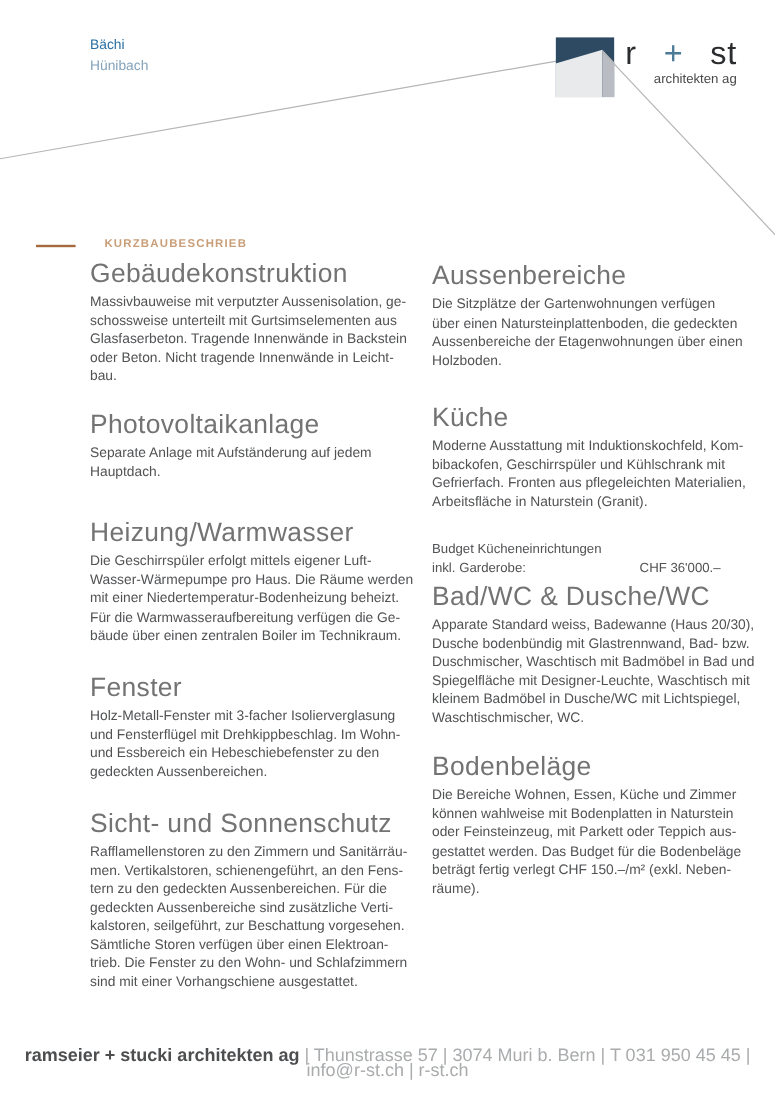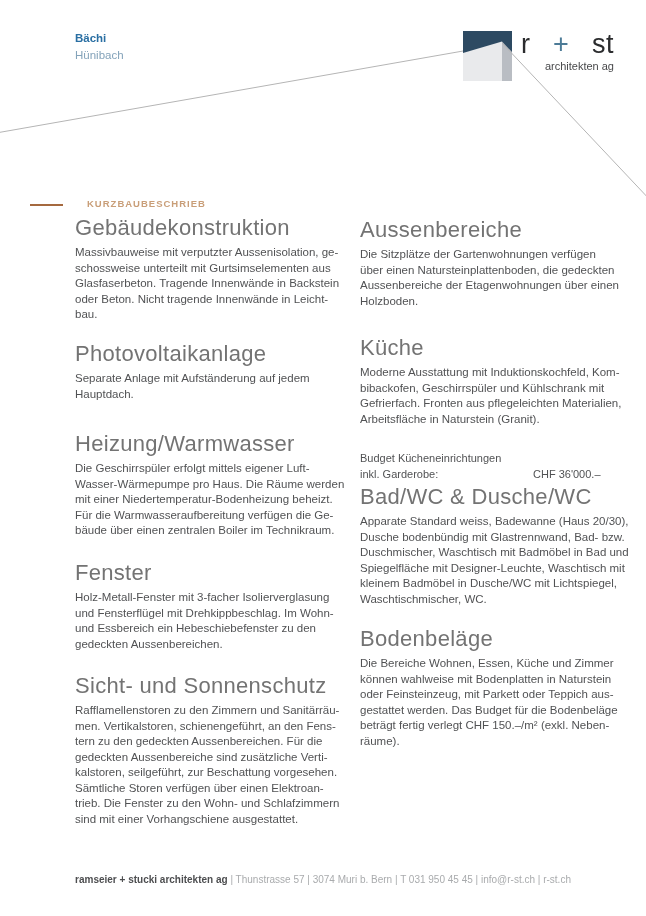--- a/index.html
+++ b/index.html
@@ -3,21 +3,21 @@
 <meta charset="utf-8">
 <style>
   * { margin:0; padding:0; box-sizing:border-box; }
   html,body { background:#ffffff; }
   .page {
     position:relative; width:646px; height:916px; background:#ffffff;
     font-family:"Liberation Sans", sans-serif; overflow:hidden; margin:0 auto;
   }
   
   .project-block { position:absolute; left:75px; top:30px; }
-  .project-name { font-size:11.5px; font-weight:bold; color:#2a6fa3; line-height:17px; }
+  .project-name { font-size:11.5px; font-weight:normal; color:#2a6fa3; line-height:17px; }
   .project-location { font-size:11.5px; color:#84a3ba; line-height:17px; }
 
   
   .logo-mark { position:absolute; left:463px; top:31px; width:49px; height:50px; z-index:2; }
   .logo-wordmark {
     position:absolute; left:521px; top:28px; width:93px; display:flex;
     justify-content:space-between; font-size:27px; line-height:32px;
     color:#2b2c2e; letter-spacing:0.5px; z-index:2;
   }
   .logo-wordmark .plus { color:#4c7b97; }
@@ -47,21 +47,21 @@
   }
   .budget { position:relative; margin-top:24px; font-size:11px; line-height:15.5px; color:#515254; }
   .budget-amount { position:absolute; left:173px; bottom:0;text-align:center; }
 
   .col-left  { left:75px; }
   .col-right { left:360px; }
 
   
   .footer {
     position:absolute; left:0; right:0; top:873px; text-align:center;
-    font-size:10px; color:#a9abad; line-height:13px;
+    font-size:15px; color:#a9abad; line-height:13px;
   }
   .footer .company { font-weight:bold; color:#4d4e50; }
 </style>
 </head>
 <body>
 
 <div class="page">
 
   <svg class="lines-svg" width="646" height="916" viewBox="0 0 646 916">
     <line x1="-4" y1="133" x2="503" y2="44" stroke="#b5b5b5" stroke-width="1"></line>

